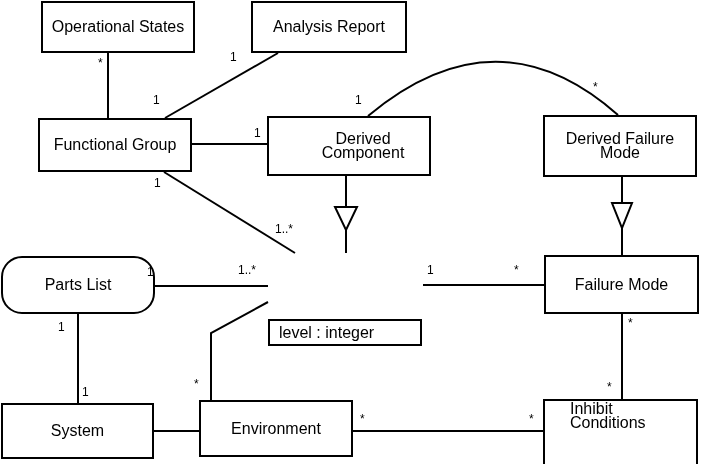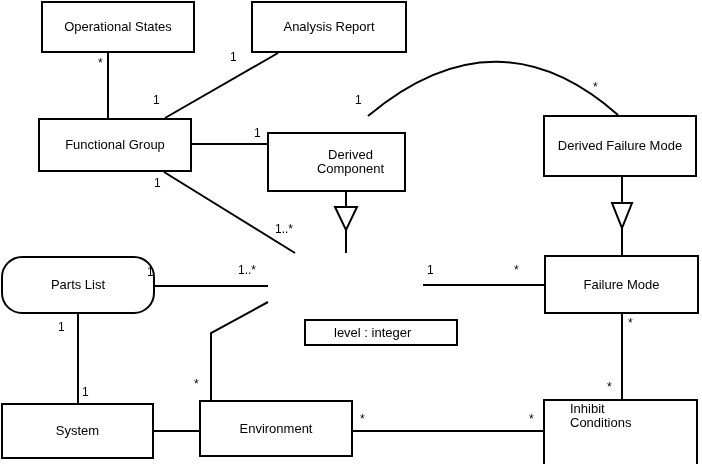--- a/index.html
+++ b/index.html
@@ -26,29 +26,28 @@
     fill: #ffffff;
   }
   .node {
     position: absolute;
     box-sizing: border-box;
     border: 2px solid #000000;
     background: #ffffff;
     display: flex;
     align-items: center;
     justify-content: center;
-    font-size: 13px;
+    font-size: 16px;
     line-height: 14px;
     text-align: center;
   }
   .node.left {
     justify-content: flex-start;
-    padding-left: 28px;
+    padding-left: 9px;
     text-align: right;
-    margin-left: 36px;
   }
   .node.left-top {
     justify-content: flex-start;
     align-items: flex-start;
     padding: 1px 0 0 25px;
     text-align: left;
   }
   .node.left-top span { white-space: pre-line; }
   .mult {
     position: absolute;
@@ -80,21 +79,21 @@
     </svg>
 <div class="node" style="left: 41px; top: 1px; width: 154px; height: 52px;">
       <span>Operational States</span>
     </div>
     <div class="node" style="left: 251px; top: 1px; width: 156px; height: 52px;">
       <span>Analysis Report</span>
     </div>
     <div class="node" style="left: 38px; top: 118px; width: 154px; height: 54px;">
       <span>Functional Group</span>
     </div>
-    <div class="node" style="left: 267px; top: 132px; width: 139px; height: 60px; padding-left: 28px;">
+    <div class="node" style="left: 267px; top: 116px; width: 164px; height: 60px; padding-left: 28px;">
       <span>Derived Component</span>
     </div>
     <div class="node" style="left: 543px; top: 115px; width: 154px; height: 62px;">
       <span>Derived Failure Mode</span>
     </div>
     <div class="node" style="left: 1px; top: 256px; width: 154px; height: 58px; border-radius: 21px;">
       <span>Parts List</span>
     </div>
     <div class="node left" style="left: 268px; top: 319px; width: 154px; height: 27px;">
       <span>level : integer</span>

